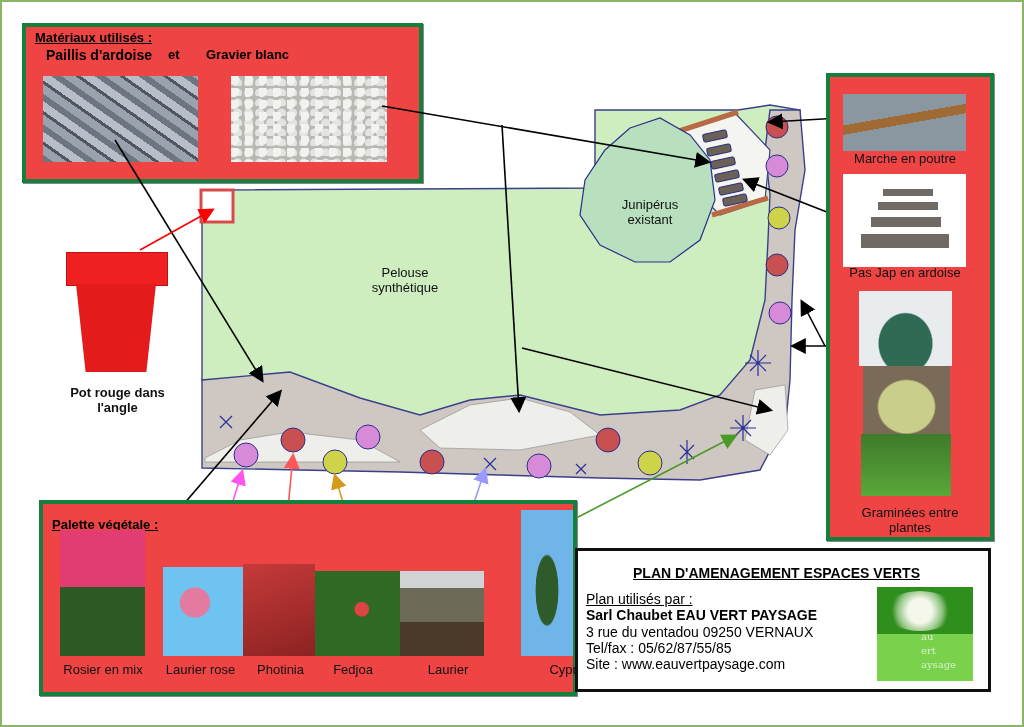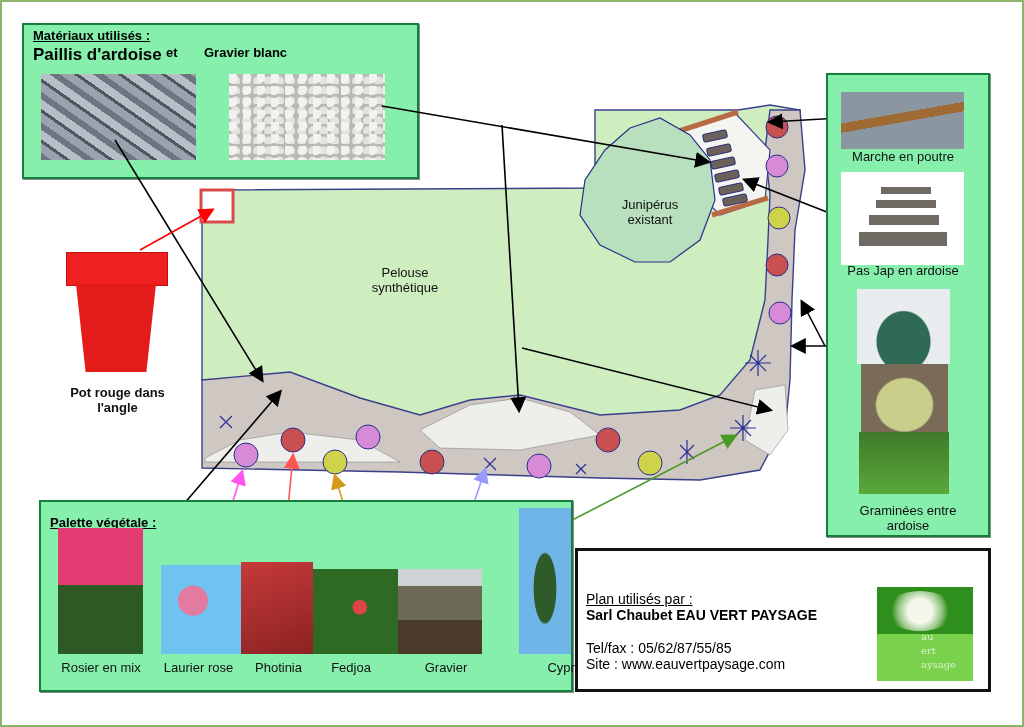--- a/index.html
+++ b/index.html
@@ -1,33 +1,33 @@
 <!DOCTYPE html>
 <html><head>
 <meta charset="utf-8">
 <style>
   html,body{margin:0;padding:0;}
   body{width:1024px;height:727px;position:relative;overflow:hidden;background:#fff;font-family:"Liberation Sans",sans-serif;}
   .frame{position:absolute;left:0;top:0;width:1020px;height:723px;border:2px solid #8db56a;}
-  .box{position:absolute;background:#86efac;border:2px solid #15803d;box-shadow:1px 1px 0 #888;}
+  .box{position:absolute;background:#ef4444;border:4px solid #15803d;box-shadow:1px 1px 0 #888;}
   .u{text-decoration:underline;}
   .b{font-weight:bold;}
   .lbl{position:absolute;font-size:13px;color:#111;text-align:center;}
   .photo{position:absolute;overflow:hidden;}
   svg{position:absolute;left:0;top:0;}
   .titlebox{position:absolute;left:575px;top:548px;width:410px;height:138px;background:#fff;border:3px solid #111;}
 </style>
 </head>
 <body>
 
 <div class="frame"></div>
 
 <div class="box" style="left:22px;top:23px;width:393px;height:152px;">
   <div class="b u" style="position:absolute;left:9px;top:3px;font-size:13px;">Matériaux utilisés :</div>
-  <div class="b" style="position:absolute;left:9px;top:20px;font-size:17px;text-align:right;">Paillis d'ardoise</div>
+  <div class="b" style="position:absolute;left:20px;top:20px;font-size:14px;text-align:right;">Paillis d'ardoise</div>
   <div class="b" style="position:absolute;left:142px;top:20px;font-size:13px;">et</div>
   <div class="b" style="position:absolute;left:180px;top:20px;font-size:13px;">Gravier blanc</div>
   <div class="photo" style="left:17px;top:49px;width:155px;height:86px;background:repeating-linear-gradient(35deg,#6d7580 0 6px,#9aa3ad 6px 14px,#4f5660 14px 17px,#b7bec7 17px 25px),#7c848d;"></div>
   <div class="photo" style="left:205px;top:49px;width:156px;height:86px;background:radial-gradient(circle at 20% 30%,#f2f2f0 0 5px,transparent 6px) 0 0/14px 12px,radial-gradient(circle at 60% 70%,#e3e3e0 0 4px,transparent 5px) 0 0/11px 10px,#b9b9b4;"></div>
 </div>
 
 <svg width="1024" height="727">
 
   <path d="M202,190 L595,188 L595,110 L738,110 L770,105 L800,110 L800,170 L780,260 L762,330 L740,390 L700,430 L600,440 L520,420 L460,412 L400,420 L340,410 L290,382 L202,380 Z" fill="#cfeec0" stroke="#3a3f8a" stroke-width="1.4"></path>
 
@@ -145,43 +145,45 @@
     <div style="position:absolute;left:35px;top:28px;width:60px;height:8px;background:#6f6a64;"></div>
     <div style="position:absolute;left:28px;top:43px;width:70px;height:10px;background:#6f6a64;"></div>
     <div style="position:absolute;left:18px;top:60px;width:88px;height:14px;background:#6f6a64;"></div>
   </div>
   <div class="lbl" style="left:0;top:188px;width:150px;">Pas Jap en ardoise</div>
   <div class="photo" style="left:29px;top:214px;width:93px;height:75px;background:radial-gradient(ellipse at 50% 70%,#2f6a55 0 40%,transparent 42%),#e8ecee;"></div>
   <div class="photo" style="left:33px;top:289px;width:87px;height:68px;background:radial-gradient(ellipse at 50% 60%,#c9cf8a 0 45%,transparent 48%),#7a6a58;"></div>
   <div class="photo" style="left:31px;top:357px;width:90px;height:62px;background:linear-gradient(#3f7a2a,#5aa83a);"></div>
   <div class="lbl" style="left:0;top:428px;width:160px;">
     <div>Graminées entre</div>
-    <div>ardoise</div>
+    <div>plantes</div>
   </div>
 </div>
 
 <div class="box" style="left:39px;top:500px;width:530px;height:188px;">
   <div class="b u" style="position:absolute;left:9px;top:5px;font-size:13px;margin-top:8px;">Palette végétale :</div>
   <div class="photo" style="left:17px;top:26px;width:85px;height:126px;background:linear-gradient(#e23c72 0 45%,#2d5a24 45%),#2d5a24;"></div>
   <div class="photo" style="left:120px;top:63px;width:80px;height:89px;background:radial-gradient(circle at 40% 40%,#e37aa0 0 20%,transparent 22%),#6fc3f0;"></div>
   <div class="photo" style="left:200px;top:60px;width:72px;height:92px;background:linear-gradient(160deg,#c63a3a,#8c2222);"></div>
   <div class="photo" style="left:272px;top:67px;width:85px;height:85px;background:radial-gradient(circle at 55% 45%,#d44 0 10%,transparent 12%),#2f6a25;"></div>
   <div class="photo" style="left:357px;top:67px;width:84px;height:85px;background:linear-gradient(#cfd3d6 0 20%,#6e6a5a 20% 60%,#4a3a2a 60%);"></div>
   <div class="photo" style="left:478px;top:6px;width:52px;height:146px;background:radial-gradient(ellipse at 50% 55%,#2f5a2a 0 30%,transparent 32%),#6fb5e8;"></div>
   <div class="lbl" style="left:5px;top:158px;width:110px;">Rosier en mix</div>
   <div class="lbl" style="left:110px;top:158px;width:95px;text-align:center;">Laurier rose</div>
   <div class="lbl" style="left:200px;top:158px;width:75px;">Photinia</div>
   <div class="lbl" style="left:275px;top:158px;width:70px;">Fedjoa</div>
-  <div class="lbl" style="left:360px;top:158px;width:90px;">Gravier</div>
+  <div class="lbl" style="left:360px;top:158px;width:90px;">Laurier</div>
   <div class="lbl" style="left:492px;top:158px;width:70px;">Cyprès</div>
 </div>
 
 <div class="titlebox">
+  <div class="b u" style="position:absolute;left:55px;top:14px;font-size:14px;">PLAN D'AMENAGEMENT ESPACES VERTS</div>
   <div class="u" style="position:absolute;left:8px;top:40px;font-size:14px;">Plan utilisés par :</div>
   <div class="b" style="position:absolute;left:8px;top:56px;font-size:14px;">Sarl Chaubet EAU VERT PAYSAGE</div>
+  <div style="position:absolute;left:8px;top:73px;font-size:14px;">3 rue du ventadou 09250 VERNAUX</div>
   <div style="position:absolute;left:8px;top:89px;font-size:14px;">Tel/fax : 05/62/87/55/85</div>
   <div style="position:absolute;left:8px;top:105px;font-size:14px;">Site : www.eauvertpaysage.com</div>
   <div style="position:absolute;left:299px;top:36px;width:96px;height:94px;background:linear-gradient(#2f8f1c 0 50%,#7ad24c 50%);">
     <div style="position:absolute;left:8px;top:4px;width:70px;height:40px;border-radius:50%;background:radial-gradient(circle,#f4f7ea 0 30%,rgba(240,245,230,0.5) 55%,transparent 70%);"></div>
     <div style="position:absolute;left:44px;top:44px;font-size:10px;color:#d8f0c8;font-family:'DejaVu Serif',serif;">au</div>
     <div style="position:absolute;left:44px;top:58px;font-size:10px;color:#d8f0c8;font-family:'DejaVu Serif',serif;">ert</div>
     <div style="position:absolute;left:44px;top:72px;font-size:10px;color:#d8f0c8;font-family:'DejaVu Serif',serif;">aysage</div>
   </div>
 </div>
 

